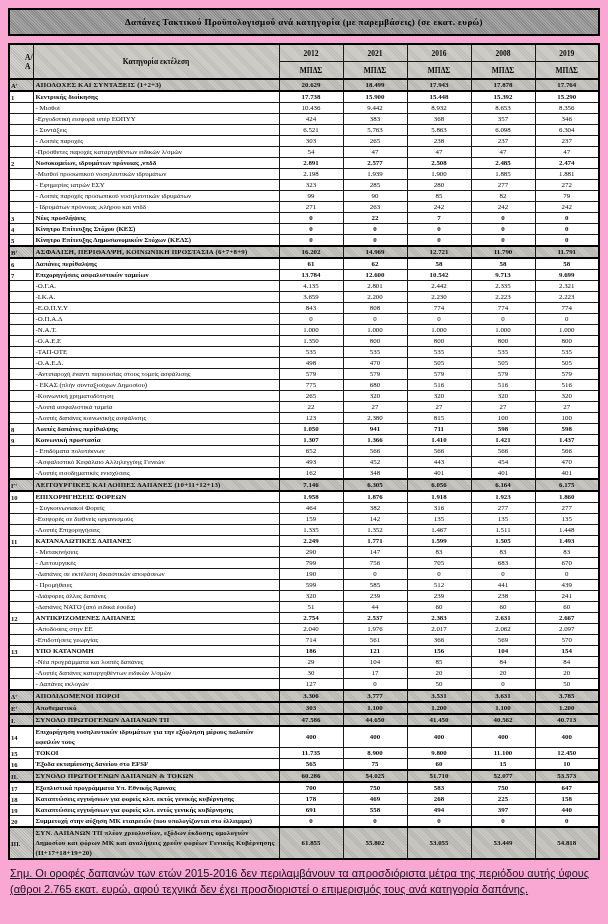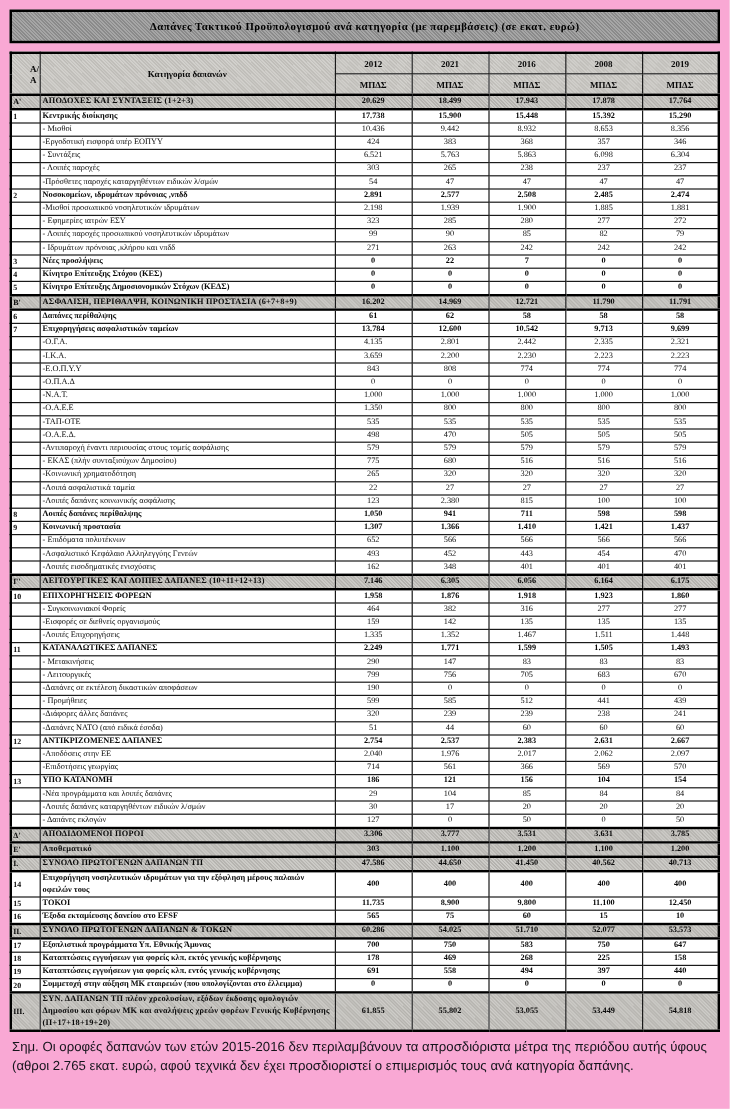--- a/index.html
+++ b/index.html
@@ -71,20 +71,21 @@
     border-bottom:2px solid #000;
   }
   tr.row-section td.c-label{letter-spacing:.2px;}
   tbody td{height:10px;}
   .note{
     margin:6px 2px 0 2px;
     font-family:"Liberation Sans", sans-serif;
     font-size:11px;
     line-height:1.45;
     color:#15151c;
+    text-decoration:underline;
   }
 </style>
 </head>
 <body>
 
 <div class="page">
   <div class="doc">
 
     <div class="title-bar">Δαπάνες Τακτικού Προϋπολογισμού ανά κατηγορία (με παρεμβάσεις) (σε εκατ. ευρώ)</div>
 
@@ -94,21 +95,21 @@
         <col class="c-label">
         <col class="c-val">
           <col class="c-val">
           <col class="c-val">
           <col class="c-val">
           <col class="c-val">
       </colgroup>
       <thead>
         <tr>
           <th rowspan="2">Α/Α</th>
-          <th rowspan="2">Κατηγορία δαπανών</th>
+          <th rowspan="2">Κατηγορία εκτέλεση</th>
           <th>2012</th>
           <th>2021</th>
           <th>2016</th>
           <th>2008</th>
           <th>2019</th>
         </tr>
         <tr>
           <th>ΜΠΔΣ</th>
           <th>ΜΠΔΣ</th>
           <th>ΜΠΔΣ</th>

